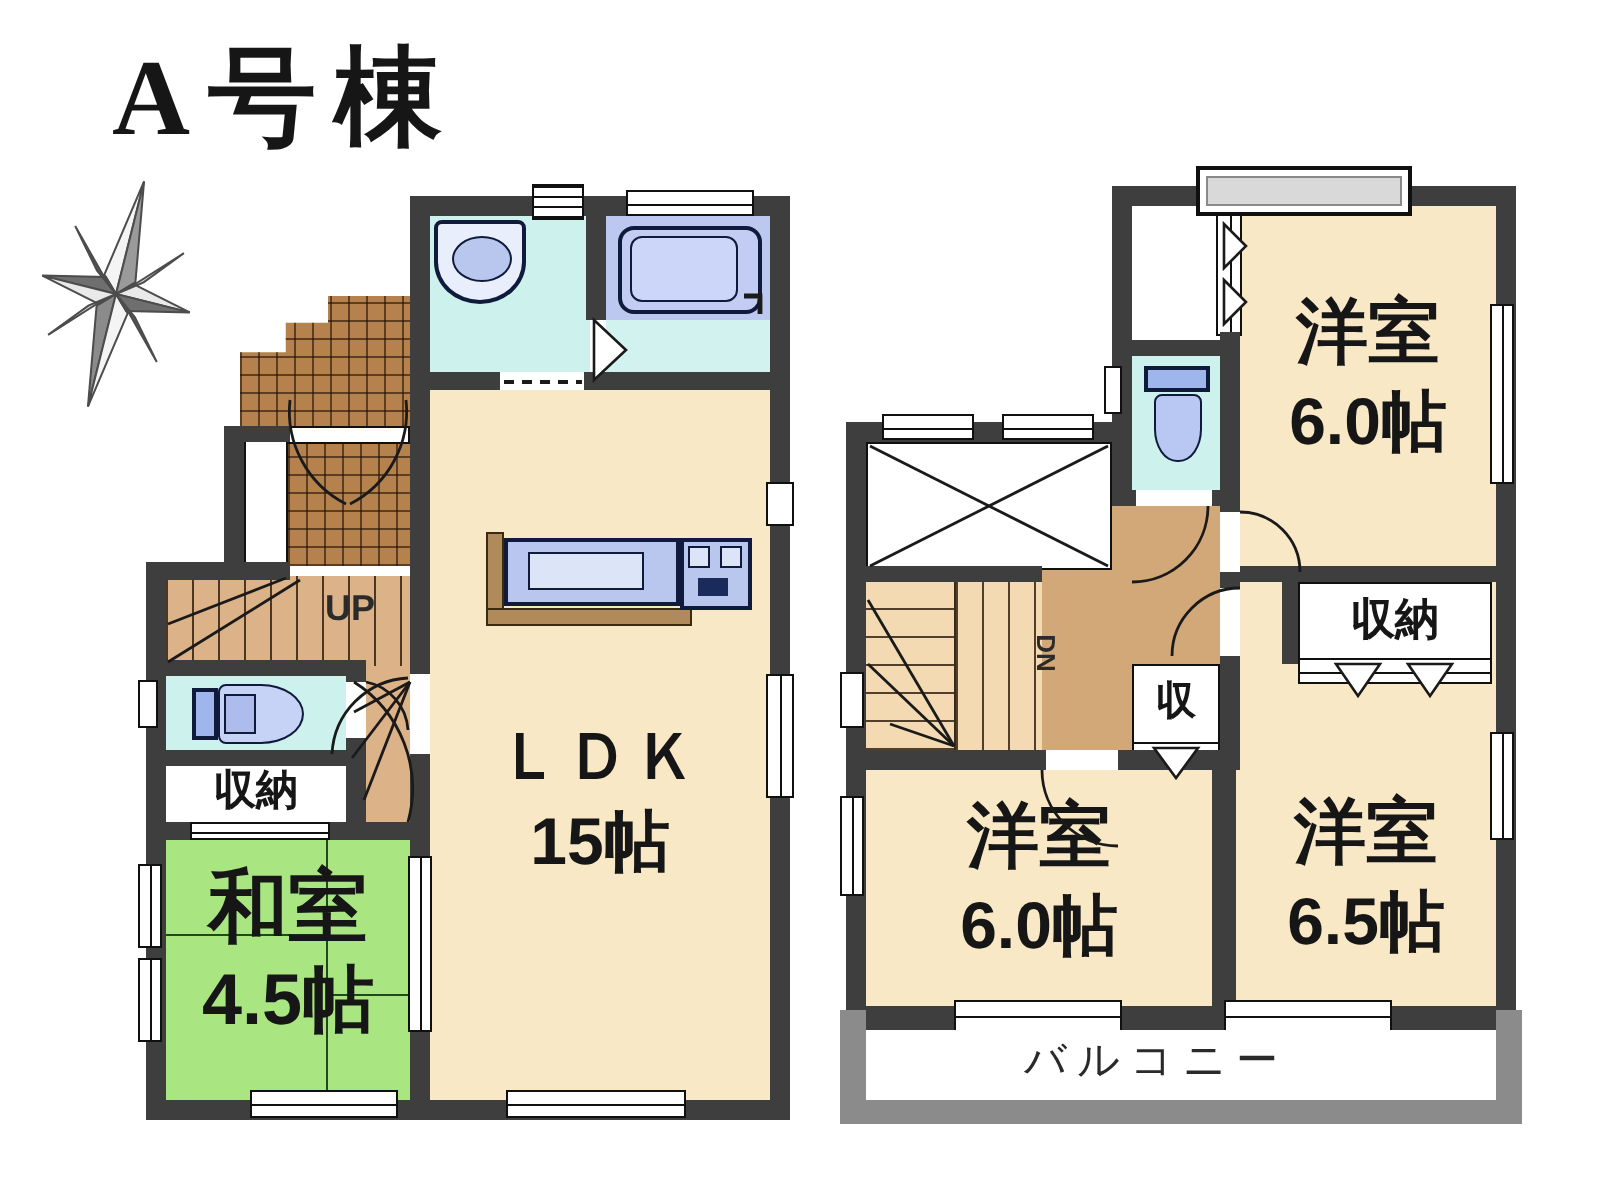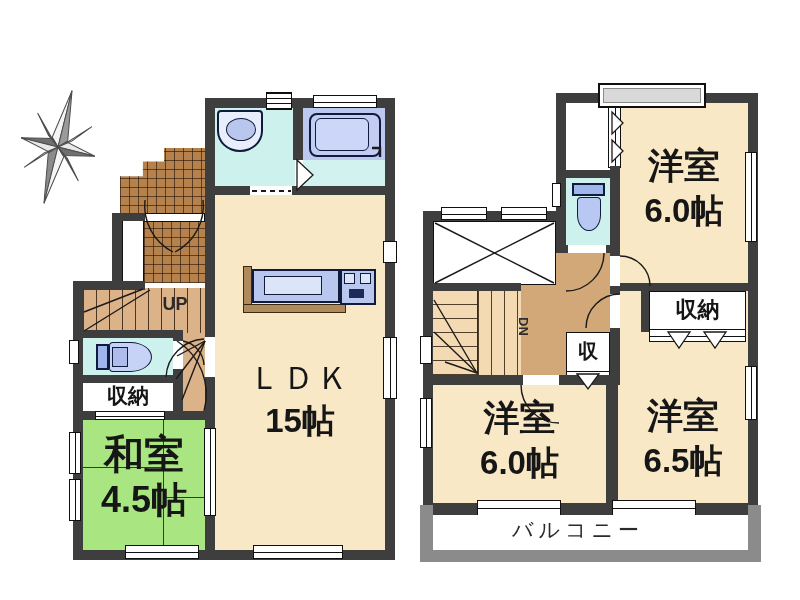--- a/index.html
+++ b/index.html
@@ -19,20 +19,21 @@
   .treadv{background-image:repeating-linear-gradient(90deg,rgba(40,24,8,.8) 0 1px,transparent 1px 13px);}
   .treadh{background-image:repeating-linear-gradient(0deg,rgba(40,24,8,.8) 0 1px,transparent 1px 14px);}
   .fix{position:absolute;box-sizing:border-box;border:2px solid #101a3a;}
   svg.overlay{position:absolute;left:0;top:0;pointer-events:none;}
 </style>
 </head>
 <body>
 
 <div class="stage">
 
+  <div class="lbl" style="left:56px;top:22px;font-family:'Liberation Serif',serif;font-size:54px;font-weight:600;letter-spacing:9px;">A号棟</div>
 
   <svg class="abs" style="left:6px;top:86px;" width="104" height="122" viewBox="0 0 104 122">
     <g transform="rotate(14 52 61)" stroke="#4c4c4c" stroke-width="1">
       <polygon points="52,3 44,53 52,61" fill="#f4f4f4"></polygon>
       <polygon points="52,3 60,53 52,61" fill="#9a9a9a"></polygon>
       <polygon points="52,119 44,69 52,61" fill="#8b8b8b"></polygon>
       <polygon points="52,119 60,69 52,61" fill="#f4f4f4"></polygon>
       <polygon points="14,61 45,54 52,61" fill="#6f6f6f"></polygon>
       <polygon points="14,61 45,68 52,61" fill="#e9e9e9"></polygon>
       <polygon points="90,61 59,54 52,61" fill="#e9e9e9"></polygon>
@@ -110,21 +111,21 @@
     <div class="win winh" style="left:253px;top:545px;width:90px;height:14px;"></div>
     <div class="win winh" style="left:125px;top:545px;width:74px;height:14px;"></div>
     <div class="win winv" style="left:69px;top:432px;width:12px;height:42px;"></div>
     <div class="win winv" style="left:69px;top:479px;width:12px;height:42px;"></div>
     <div class="win" style="left:69px;top:340px;width:10px;height:24px;"></div>
 
     <div class="lbl" style="left:150px;top:295px;width:50px;font-size:18px;font-weight:700;color:#2b2b2b;">UP</div>
     <div class="lbl" style="left:83px;top:385px;width:90px;font-size:21px;font-weight:600;">収納</div>
     <div class="lbl" style="left:83px;top:434px;width:122px;font-size:40px;font-weight:600;">和室</div>
     <div class="lbl" style="left:83px;top:482px;width:122px;font-size:36px;font-weight:600;">4.5帖</div>
-    <div class="lbl" style="left:215px;top:362px;width:170px;font-size:32px;font-weight:400;letter-spacing:2px;">ＬＤＫ</div>
+    <div class="lbl" style="left:215px;top:362px;width:170px;font-size:32px;font-weight:700;letter-spacing:2px;">ＬＤＫ</div>
     <div class="lbl" style="left:215px;top:404px;width:170px;font-size:33px;font-weight:600;">15帖</div>
   </div>
 
   <div>
 
     <div class="room" style="left:610px;top:103px;width:138px;height:180px;background:#f8e8c6;"></div>
     <div class="room" style="left:618px;top:291px;width:130px;height:212px;background:#f8e8c6;"></div>
     <div class="room" style="left:433px;top:385px;width:173px;height:118px;background:#f8e8c6;"></div>
     <div class="room" style="left:566px;top:103px;width:44px;height:67px;background:#fff;"></div>
     <div class="room" style="left:566px;top:178px;width:44px;height:67px;background:#cdf2ee;"></div>

